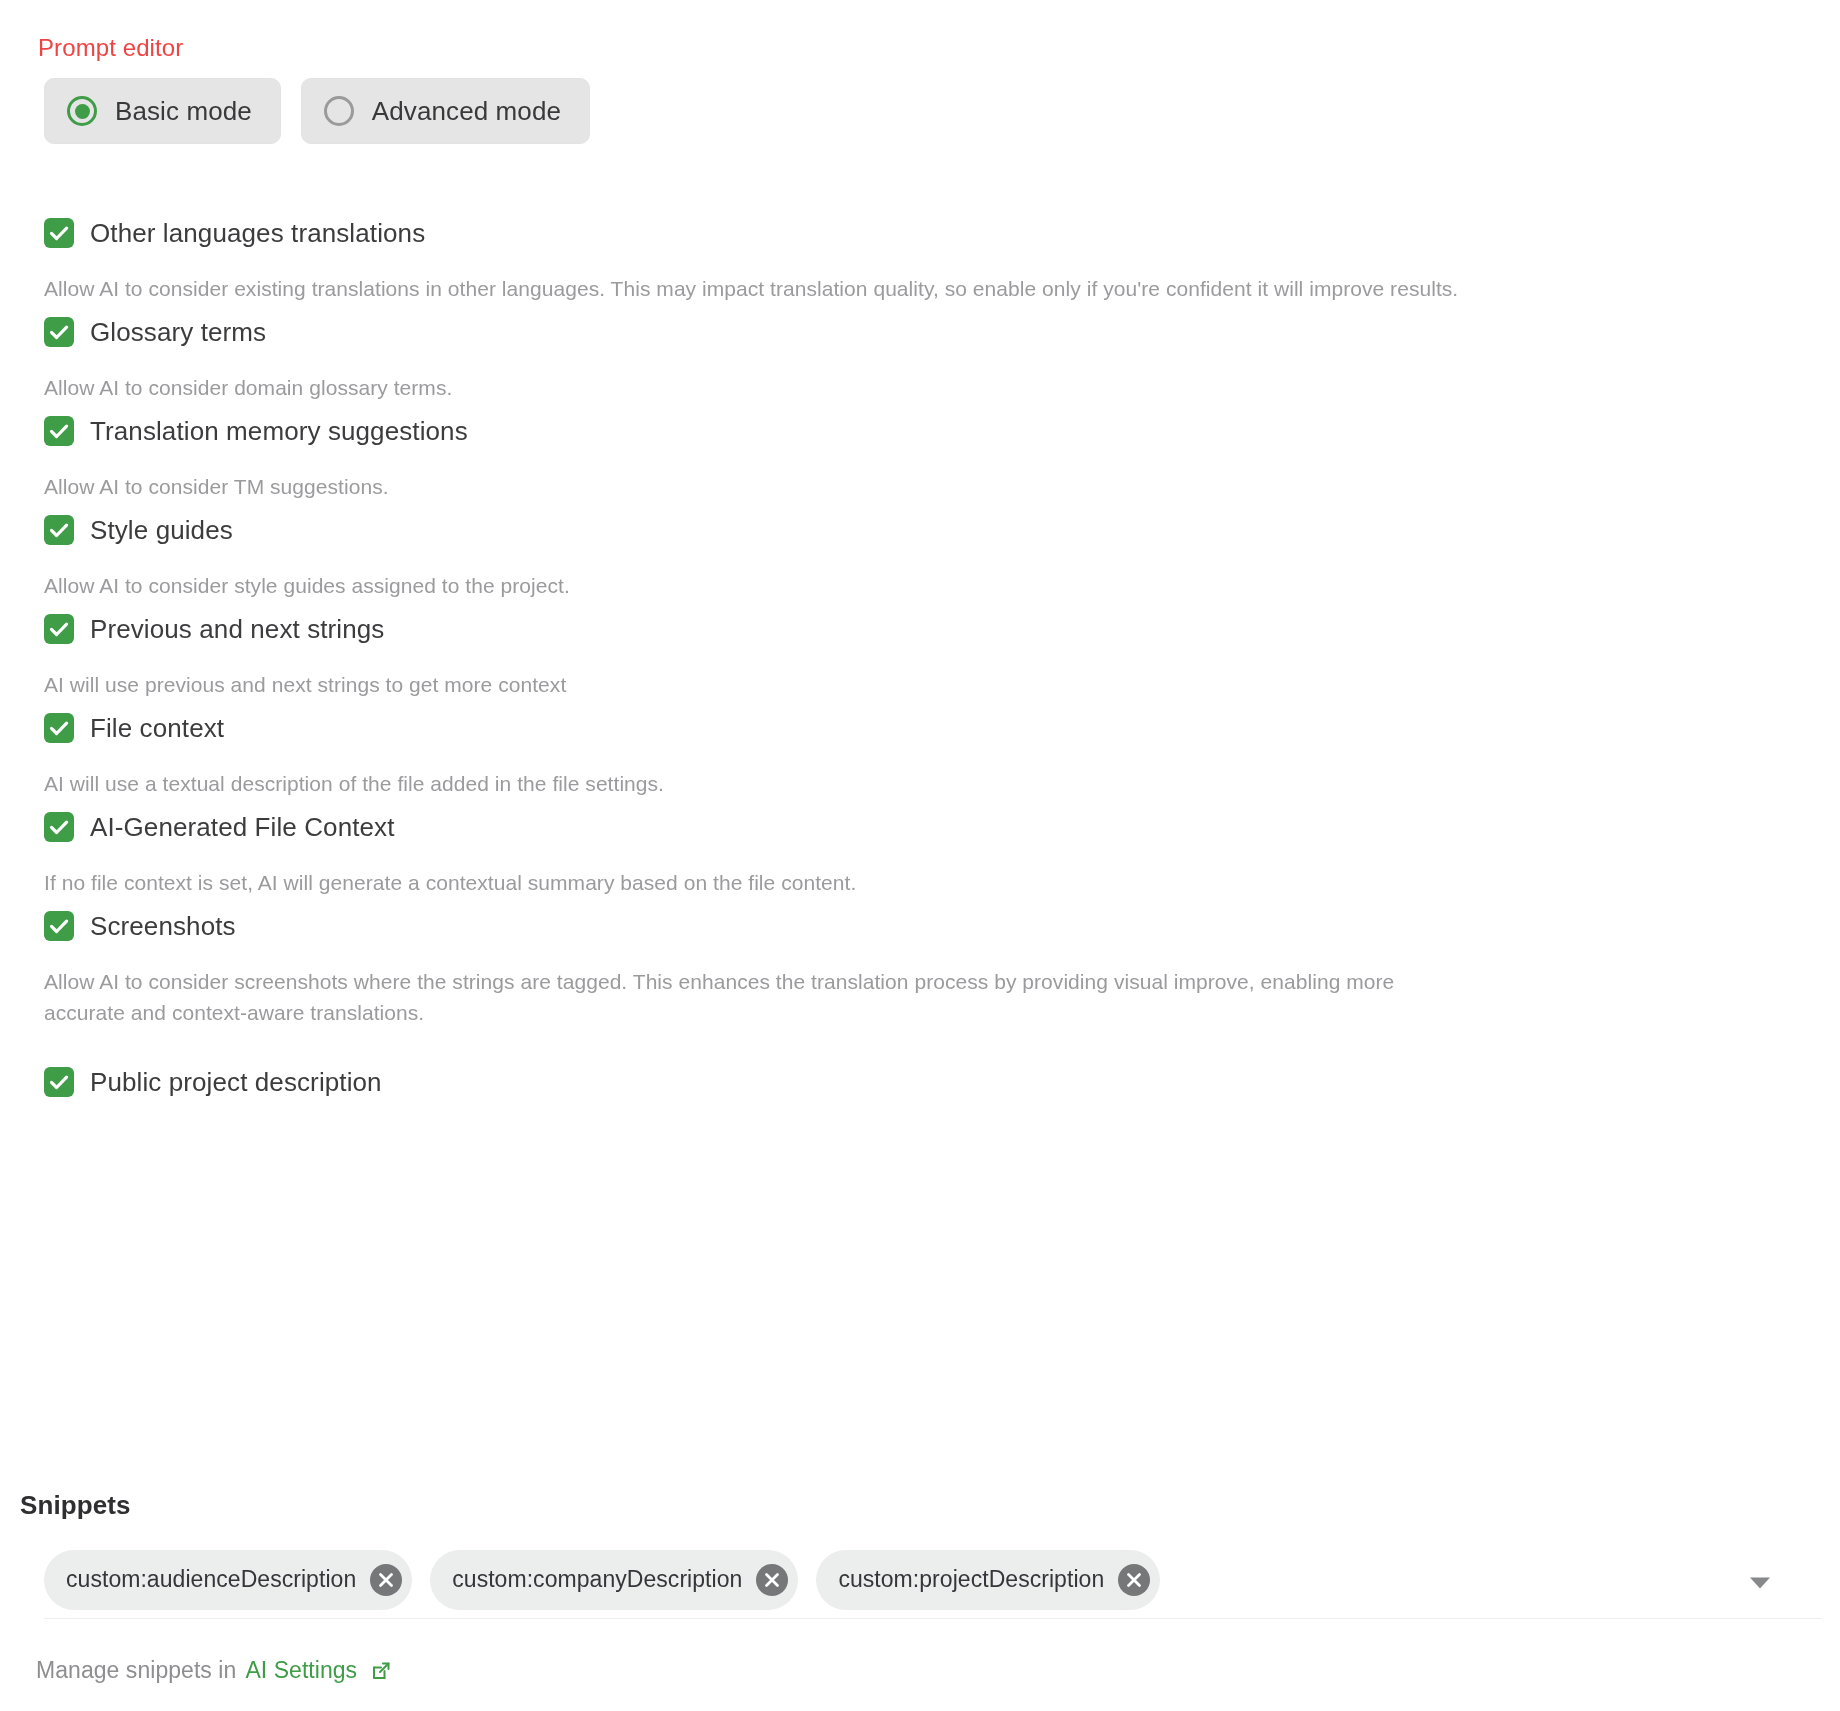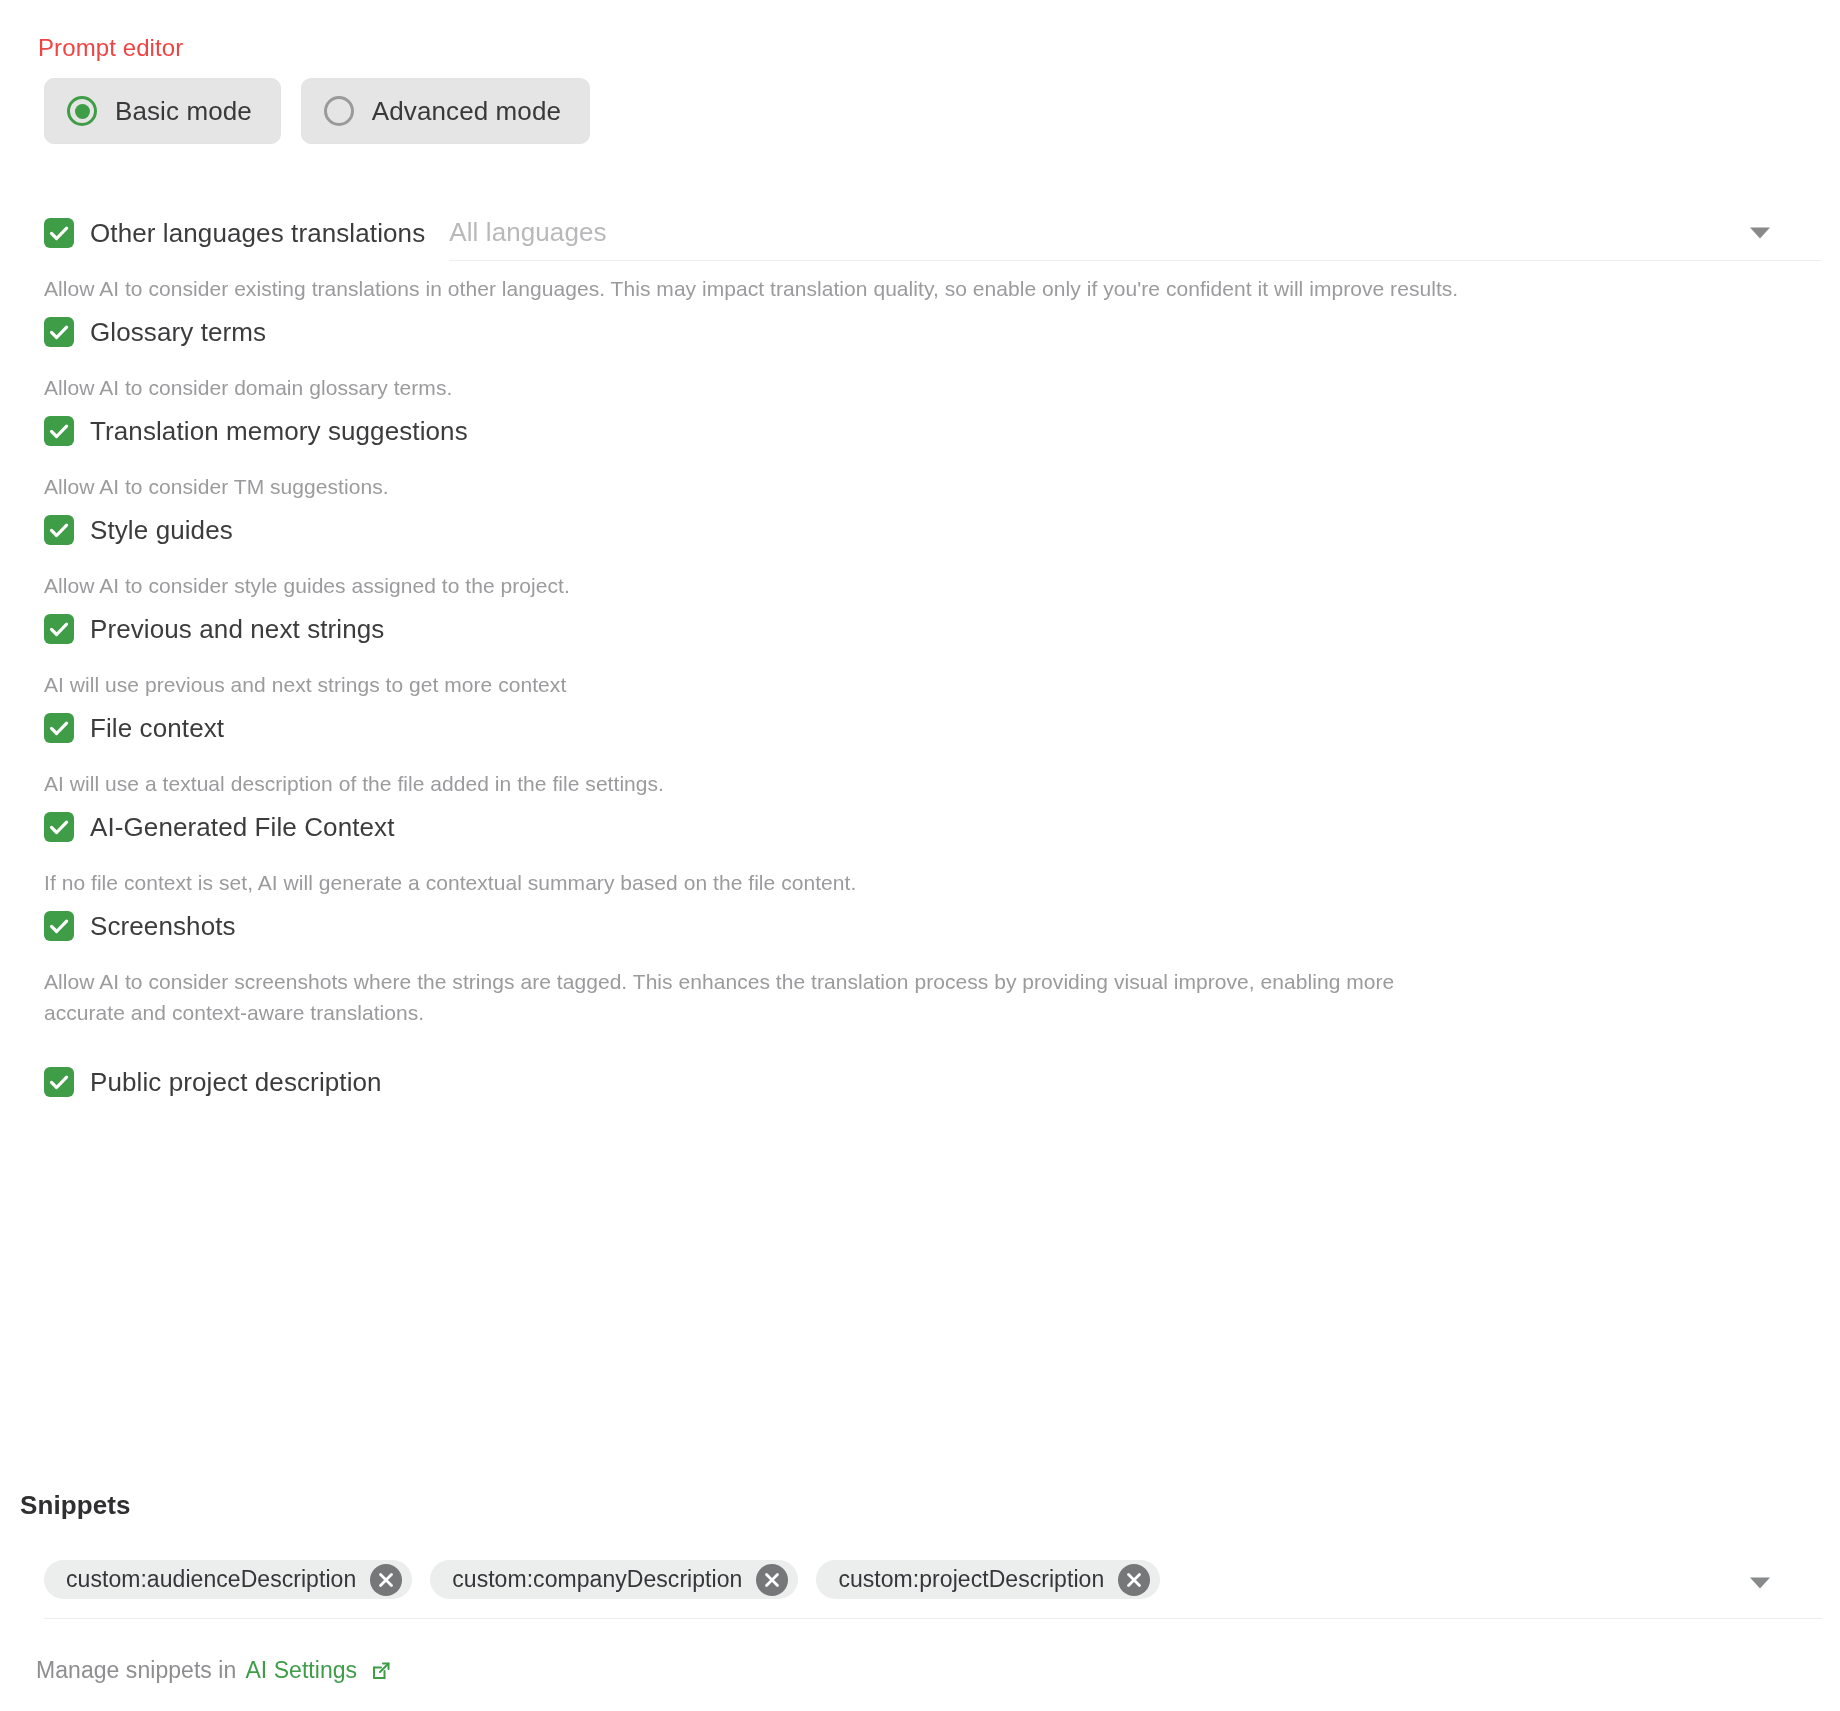--- a/index.html
+++ b/index.html
@@ -180,21 +180,21 @@
     align-items: center;
     gap: 18px;
     padding-bottom: 6px;
   }
   .chip {
     display: flex;
     align-items: center;
     gap: 14px;
     background: #eceded;
     border-radius: 999px;
-    height: 39px;
+    height: 60px;
     padding: 0 10px 0 22px;
     cursor: default;
   }
   .chip .chip-label {
     font-size: 23px;
     color: #36363a;
     white-space: nowrap;
     letter-spacing: 0.05px;
   }
   .chip-remove {
@@ -256,24 +256,20 @@
   <div class="options">
 
     <div class="option-row">
       <div class="option-head">
         <span class="checkbox">
           <svg width="30" height="30" viewBox="0 0 30 30" aria-hidden="true">
             <path d="M7.5 15.4 L12.6 20.5 L22.6 10.2" fill="none" stroke="#ffffff" stroke-width="3.2" stroke-linecap="round" stroke-linejoin="round"></path>
           </svg>
         </span>
         <span class="option-title">Other languages translations</span>
-        <span class="inline-select">
-          <span class="placeholder">All languages</span>
-          <span class="caret"></span>
-        </span>
       </div>
       <div class="option-desc">Allow AI to consider existing translations in other languages. This may impact translation quality, so enable only if you're confident it will improve results.</div>
     </div>
 
     <div class="option-row">
       <div class="option-head">
         <span class="checkbox">
           <svg width="30" height="30" viewBox="0 0 30 30" aria-hidden="true">
             <path d="M7.5 15.4 L12.6 20.5 L22.6 10.2" fill="none" stroke="#ffffff" stroke-width="3.2" stroke-linecap="round" stroke-linejoin="round"></path>
           </svg>

